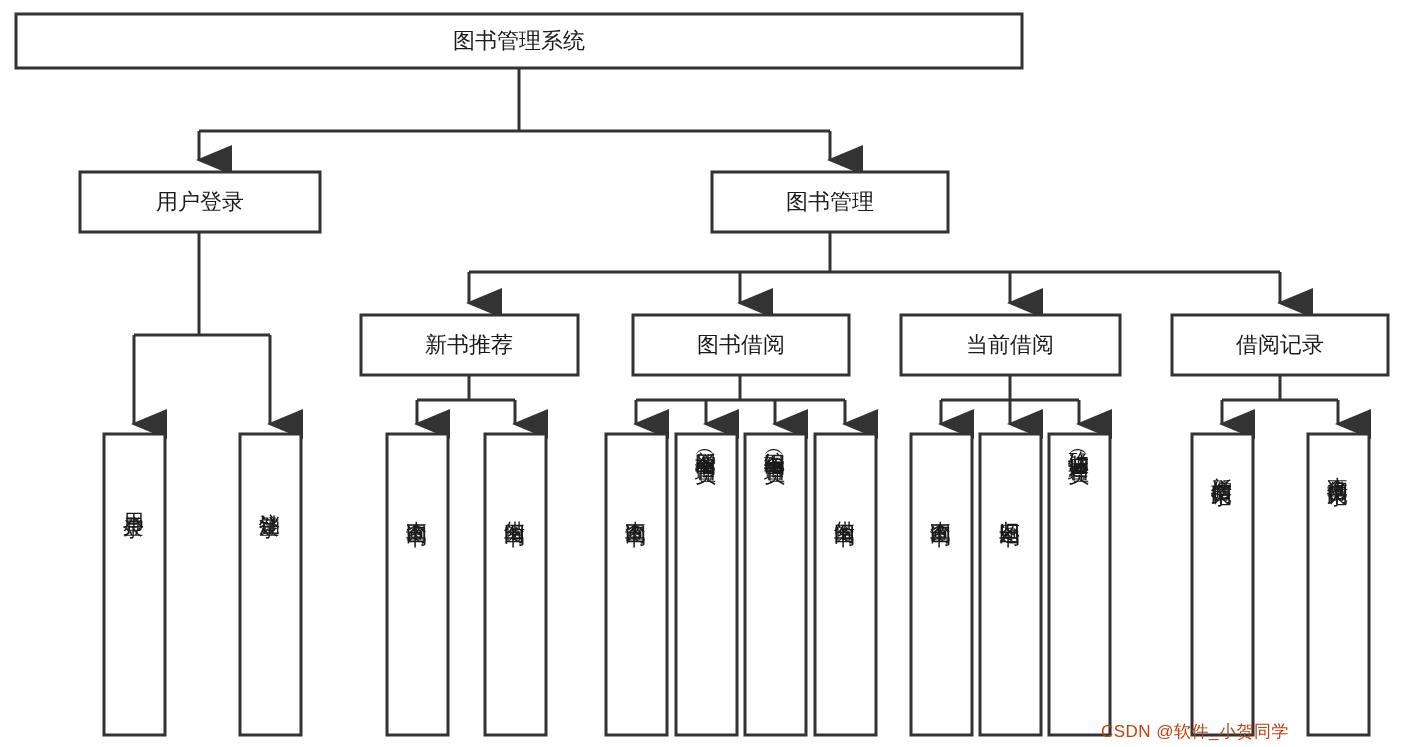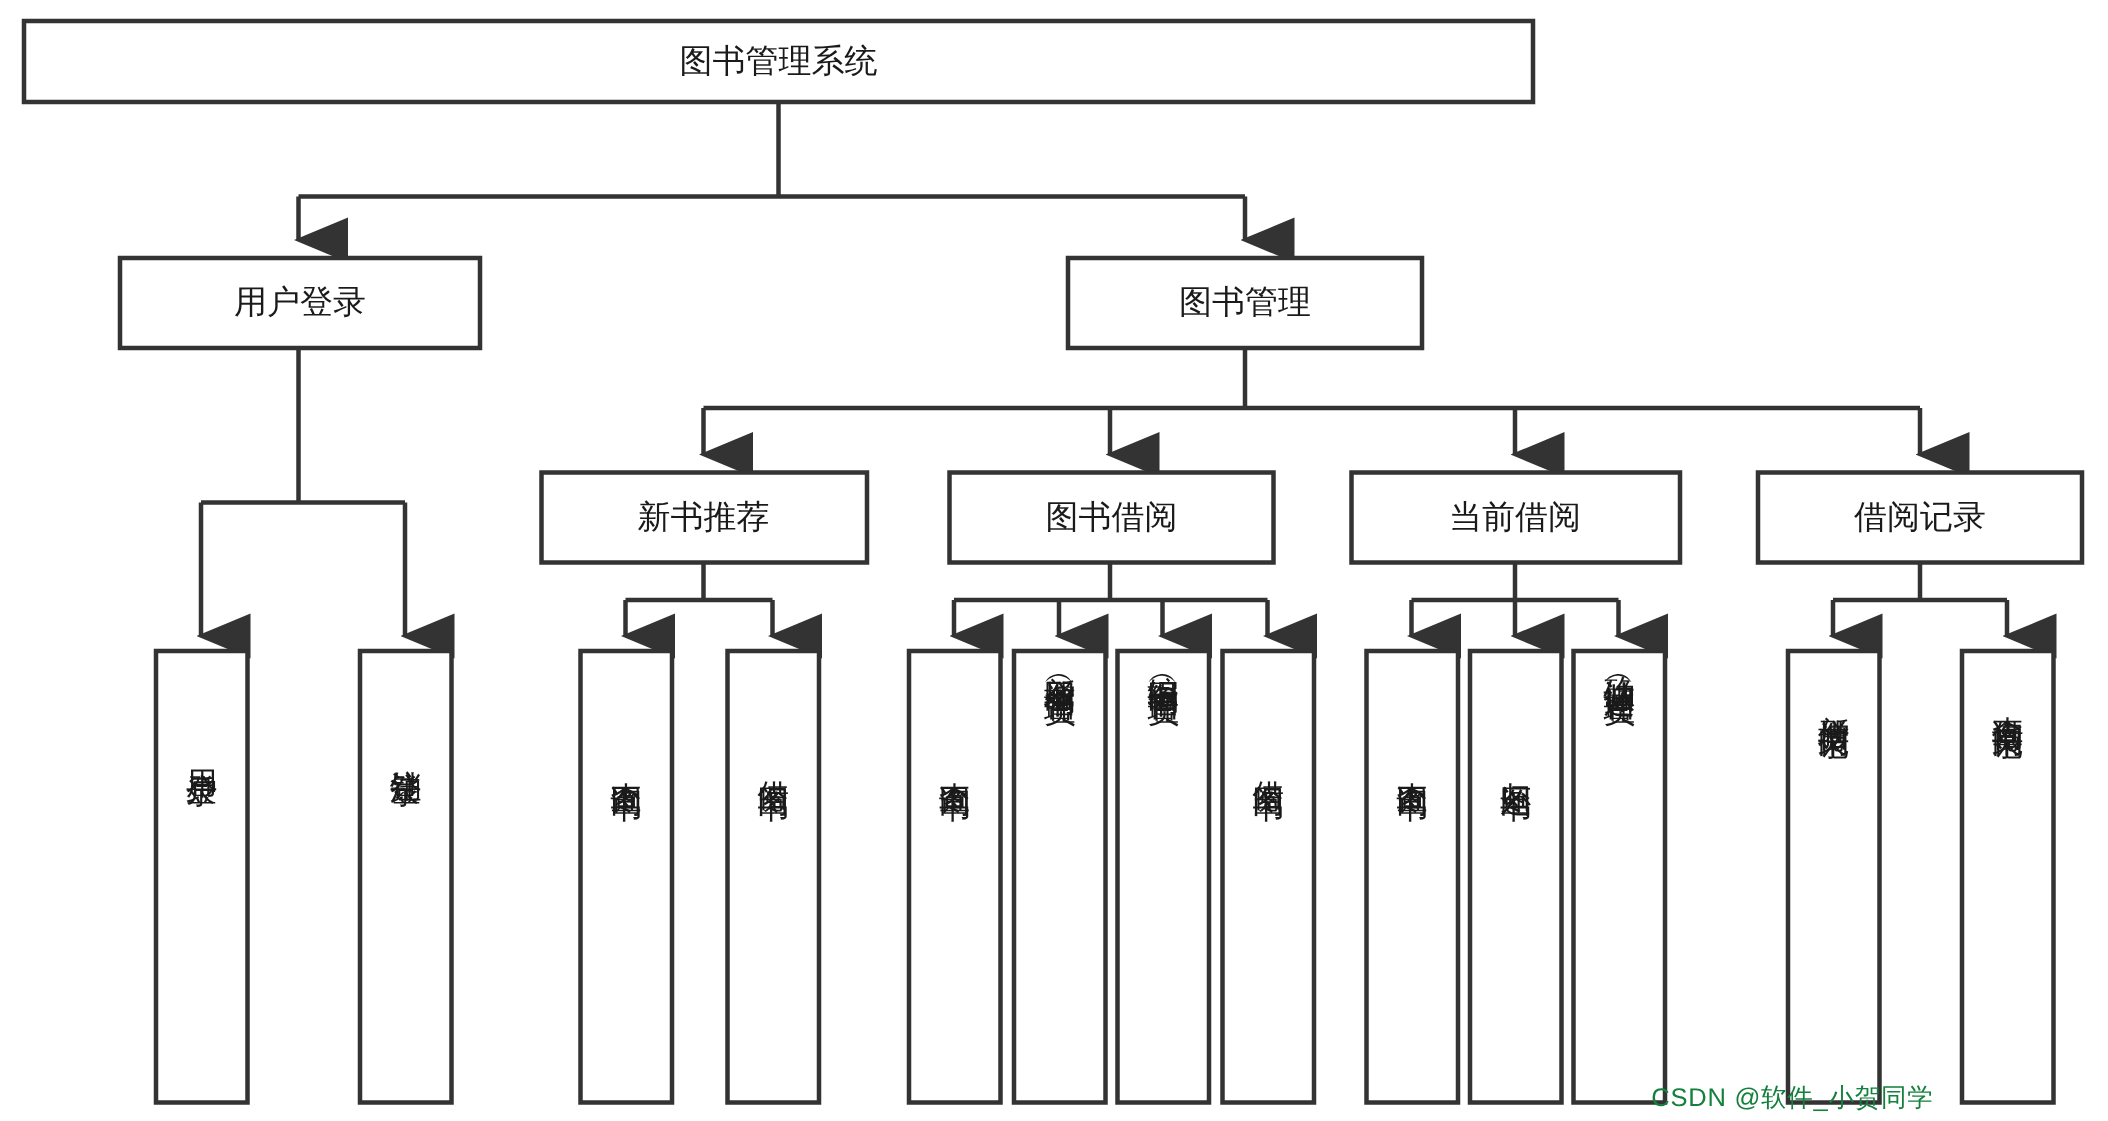--- a/index.html
+++ b/index.html
@@ -21,21 +21,21 @@
   .vlabel{
     font-family:"Liberation Sans","DejaVu Sans",sans-serif;
     font-size:21px;fill:#1a1a1a;
     text-anchor:middle;
     writing-mode:vertical-rl;
     letter-spacing:2px;
   }
   .wm{
     position:absolute;right:10px;bottom:4px;
     font-family:"Liberation Sans","DejaVu Sans",sans-serif;
-    font-size:17px;color:#15803d;white-space:nowrap;
+    font-size:17px;color:#c2410c;white-space:nowrap;
     letter-spacing:0.5px;
   }
 </style>
 </head>
 <body>
 
 <div id="stage">
 
   <svg id="diagram" viewBox="0 0 1405 747">
     <defs>

